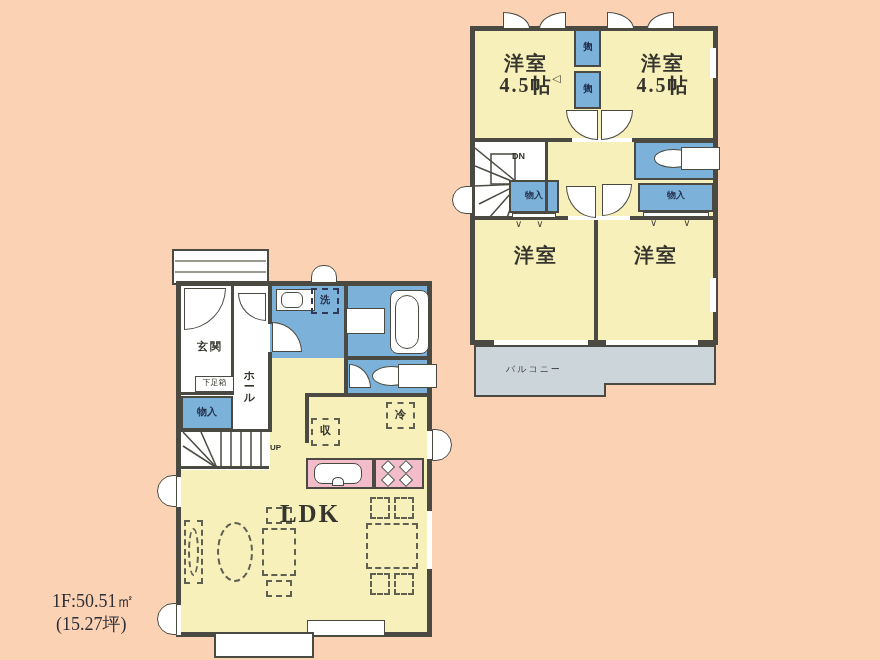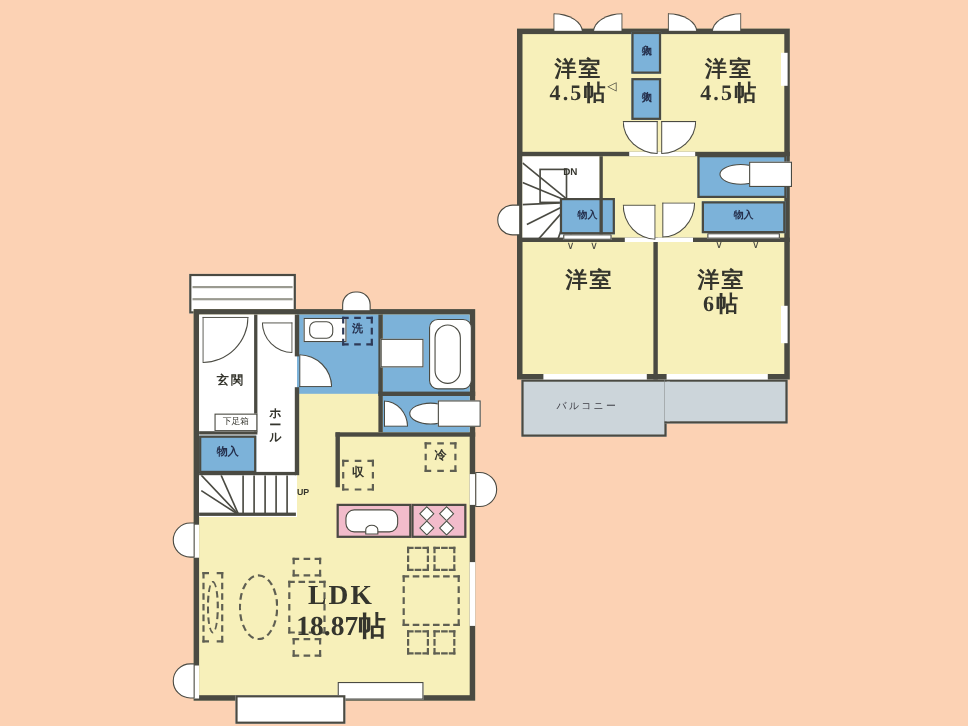--- a/index.html
+++ b/index.html
@@ -108,21 +108,20 @@
   </div>
   <div class="lbl room-name" style="left:614px;top:52px;width:98px;">
     <div>洋室</div>
     <div>4.5帖</div>
   </div>
   <div class="lbl room-name" style="left:478px;top:244px;width:116px;">
     <div>洋室</div>
   </div>
   <div class="lbl room-name" style="left:600px;top:244px;width:112px;">
     <div>洋室</div>
-    <div>6帖</div>
   </div>
 
   <div class="balc" style="left:474px;top:345px;width:132px;height:52px;"></div>
   <div class="balc" style="left:604px;top:345px;width:112px;height:40px;"></div>
   <div class="abs" style="left:604px;top:347px;width:5px;height:36px;background:#ccd5da;z-index:2;"></div>
   <div class="lbl" style="left:506px;top:364px;font-size:9px;letter-spacing:2px;color:#3c3c44;z-index:12;">バルコニー</div>
 
   <div class="win" style="left:172px;top:249px;width:97px;height:36px;border-width:2px;z-index:1;"></div>
   <div class="abs" style="left:175px;top:260px;width:91px;height:2px;background:#9a9a90;z-index:2;"></div>
   <div class="abs" style="left:175px;top:271px;width:91px;height:2px;background:#9a9a90;z-index:2;"></div>
@@ -196,23 +195,22 @@
 
   <div class="pink" style="left:306px;top:458px;width:68px;height:31px;"></div>
   <div class="abs" style="left:314px;top:463px;width:48px;height:21px;border:1.5px solid #4a4a42;border-radius:8px;background:#fff;z-index:10;"></div>
   <div class="abs" style="left:332px;top:477px;width:12px;height:9px;border:1px solid #4a4a42;background:#fff;border-radius:50% 50% 0 0;z-index:11;"></div>
   <div class="pink" style="left:374px;top:458px;width:50px;height:31px;"></div>
   <div class="diam" style="left:383px;top:462px;"></div>
   <div class="diam" style="left:401px;top:462px;"></div>
   <div class="diam" style="left:383px;top:475px;"></div>
   <div class="diam" style="left:401px;top:475px;"></div>
 
-  <div class="lbl" style="left:250px;top:528px;width:120px;z-index:12;">
+  <div class="lbl" style="left:250px;top:500px;width:120px;z-index:12;">
     <div style="font-size:25px;font-weight:bold;letter-spacing:2px;">LDK</div>
-    <div style="font-size:25px;font-weight:bold;">18.87帖</div>
   </div>
 
   <div class="dash" style="left:184px;top:520px;width:19px;height:64px;"></div>
   <div class="dash" style="left:188px;top:528px;width:11px;height:48px;border-radius:50%;"></div>
   <div class="dash" style="left:217px;top:522px;width:36px;height:60px;border-radius:50%;"></div>
   <div class="dash" style="left:266px;top:507px;width:26px;height:17px;"></div>
   <div class="dash" style="left:262px;top:528px;width:34px;height:48px;"></div>
   <div class="dash" style="left:266px;top:580px;width:26px;height:17px;"></div>
   <div class="dash" style="left:370px;top:497px;width:20px;height:22px;"></div>
   <div class="dash" style="left:394px;top:497px;width:20px;height:22px;"></div>
@@ -223,15 +221,19 @@
   <div class="gapw" style="left:176px;top:477px;width:5px;height:30px;"></div>
   <div class="arc" style="left:157px;top:475px;width:20px;height:32px;border-radius:16px 0 0 16px;"></div>
   <div class="gapw" style="left:176px;top:605px;width:5px;height:30px;"></div>
   <div class="arc" style="left:157px;top:603px;width:20px;height:32px;border-radius:16px 0 0 16px;"></div>
   <div class="gapw" style="left:427px;top:511px;width:5px;height:58px;"></div>
   <div class="gapw" style="left:427px;top:431px;width:5px;height:28px;"></div>
   <div class="arc" style="left:432px;top:429px;width:20px;height:32px;border-radius:0 16px 16px 0;"></div>
   <div class="win" style="left:307px;top:620px;width:78px;height:16px;"></div>
   <div class="win" style="left:214px;top:632px;width:100px;height:26px;border-width:2px;"></div>
 
+  <div id="area-note">
+    <div>1F:50.51㎡</div>
+    <div style="padding-left:4px;">(15.27坪)</div>
+  </div>
 
 
 </div>
 
 </body></html>

